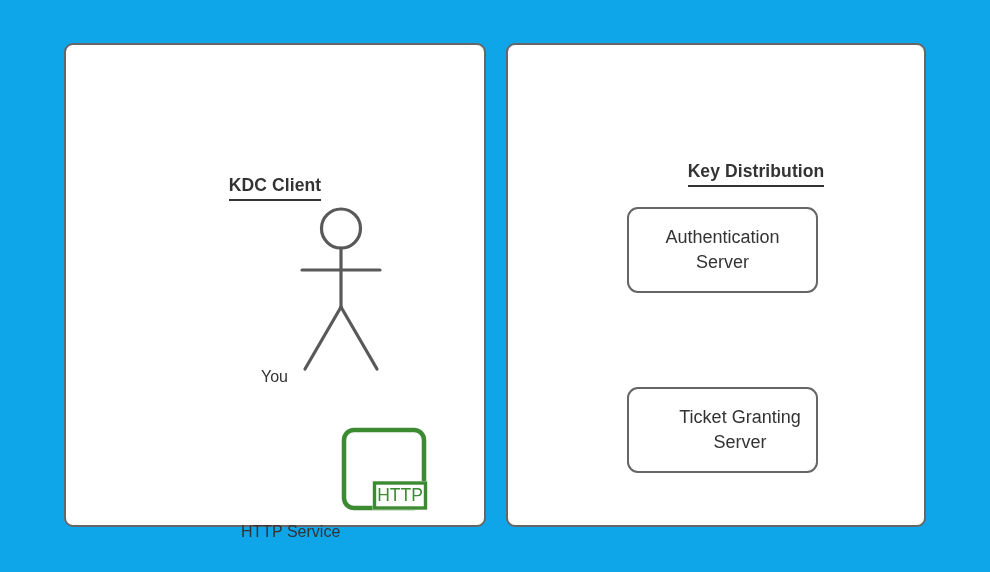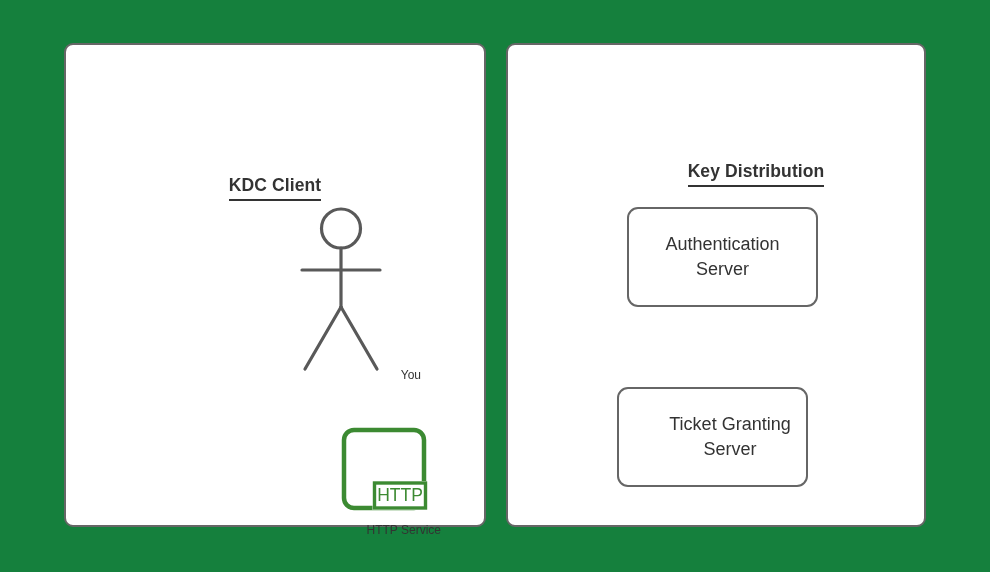--- a/index.html
+++ b/index.html
@@ -9,21 +9,21 @@
     background: #ffffff;
   }
   body {
     font-family: "Liberation Sans", sans-serif;
     -webkit-font-smoothing: antialiased;
   }
   #canvas {
     position: relative;
     width: 990px;
     height: 572px;
-    background: #15803d;
+    background: #0ea5e9;
     overflow: hidden;
   }
 
   
   .panel {
     position: absolute;
     box-sizing: border-box;
     background: #ffffff;
     border: 2px solid #666666;
     border-radius: 9px;
@@ -68,22 +68,22 @@
     top: 158px;
     width: 120px;
     height: 175px;
   }
   #actor-you svg { display: block; }
 
   .figure-label {
     position: absolute;
     left: 0;
     width: 100%;
-    text-align: right;
-    font-size: 12px;
+    text-align: left;
+    font-size: 16px;
     color: #333333;
   }
   #label-you {
     top: 323px;
     left: 195px;
     width: 160px;
   }
 
   
   #http-service {
@@ -100,21 +100,21 @@
     top: 478px;
     left: 175px;
     width: 200px;
   }
 
   
   .server-box {
     position: absolute;
     box-sizing: border-box;
     width: 191px;
-    height: 100px;
+    height: 86px;
     background: #ffffff;
     border: 2px solid #666666;
     border-radius: 11px;
     display: flex;
     align-items: center;
     justify-content: center;
   }
   .server-box-label {
     text-align: center;
     font-size: 18px;
@@ -166,18 +166,18 @@
 
     <div class="panel-title" id="title-kdc">
       <span class="tline">Key Distribution</span><br>
       <span class="tline">Center</span>
     </div>
 
     <div class="server-box" id="box-auth-server" style="left:119px; top:162px;">
       <div class="server-box-label"><span>Authentication</span><br><span>Server</span></div>
     </div>
 
-    <div class="server-box" id="box-tgt-server" style="left:109px; top:342px;padding-left:35px;">
+    <div class="server-box" id="box-tgt-server" style="left:119px; top:342px;padding-left:35px;">
       <div class="server-box-label"><span>Ticket Granting</span><br><span>Server</span></div>
     </div>
   </div>
 
 </div>
 
 </body></html>

